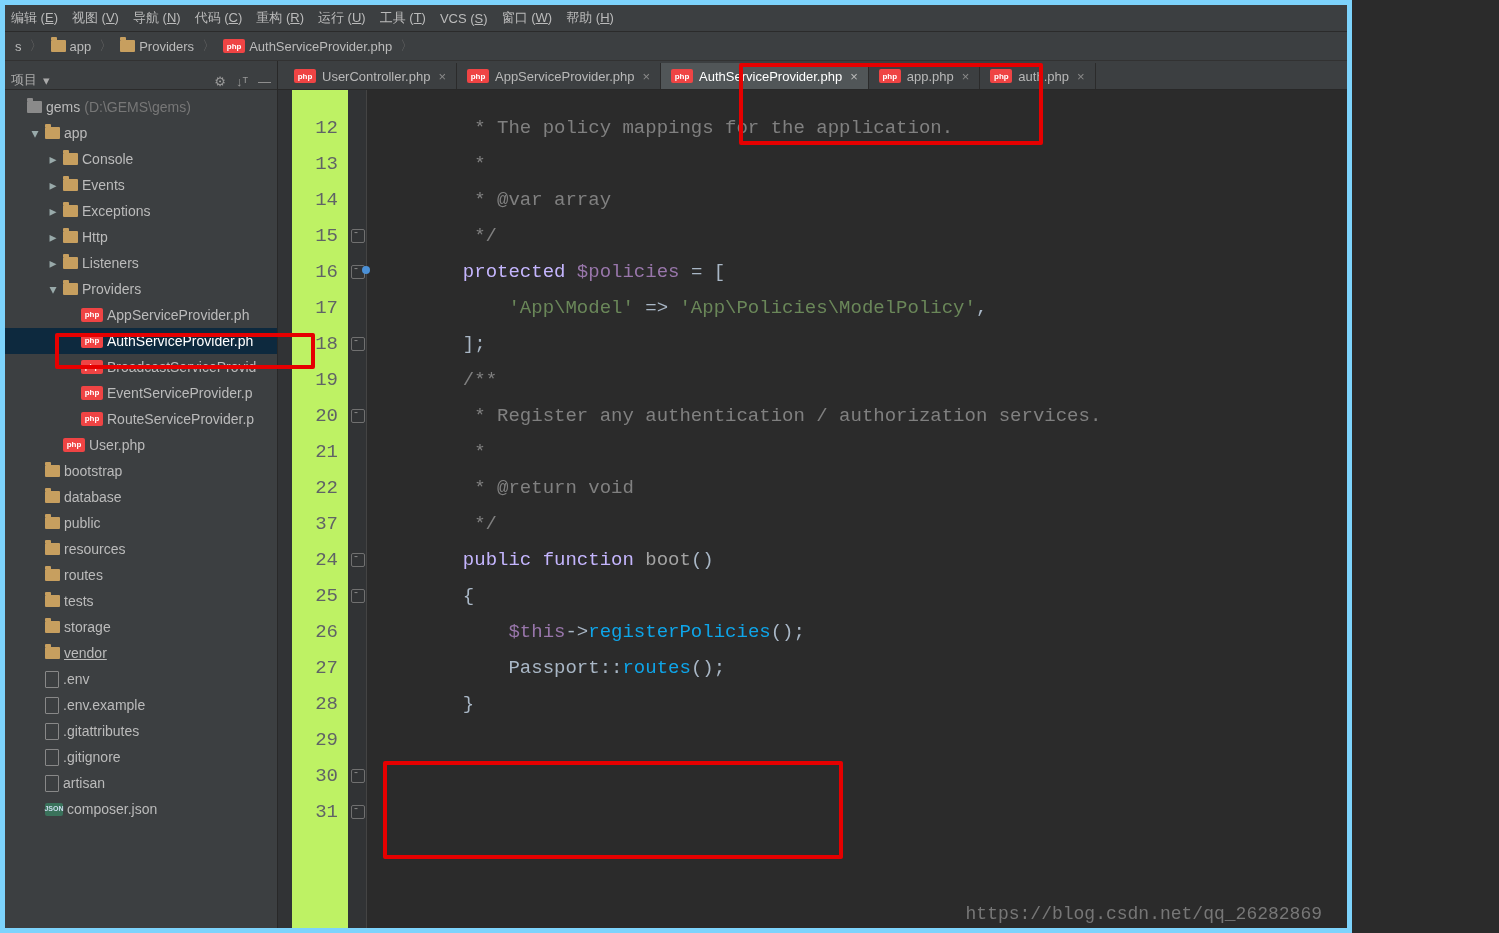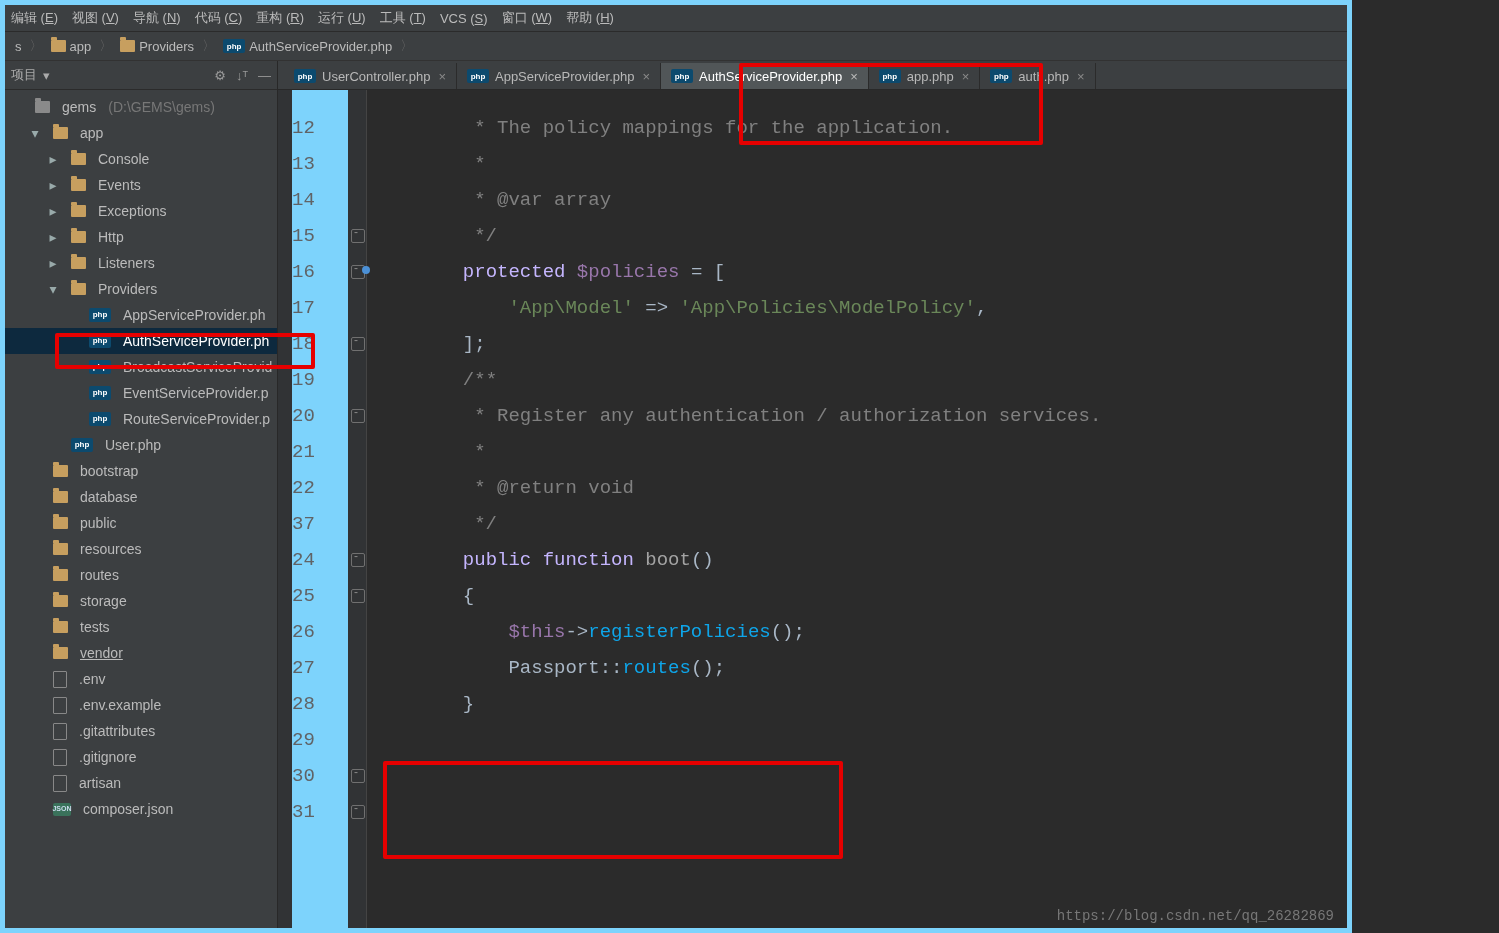--- a/index.html
+++ b/index.html
@@ -9,59 +9,59 @@
   .menubar span{margin-right:14px;white-space:nowrap}
   .menubar u{text-decoration:underline}
   
   .crumbs{height:28px;background:#3c3f41;display:flex;align-items:center;color:#bbb;padding-left:4px;border-bottom:1px solid #323232}
   .crumb{display:flex;align-items:center;gap:4px;padding:0 6px;height:100%}
   .crumb-sep{color:#666;padding:0 2px}
   
   .main{flex:1;display:flex;min-height:0}
   
   .treewrap{width:272px;background:#3c3f41;display:flex;flex-direction:column;border-right:1px solid #282828}
-  .treehead{height:28px;display:flex;align-items:center;justify-content:space-between;padding:0 6px;border-bottom:1px solid #2b2b2b;color:#aaa}
+  .treehead{height:28px;display:flex;align-items:flex-end;justify-content:space-between;padding:0 6px;border-bottom:1px solid #2b2b2b;color:#aaa}
   .treehead-left{display:flex;align-items:center;gap:6px}
   .treehead-right{display:flex;align-items:center;gap:10px;color:#999}
   .tree{flex:1;overflow:auto;padding:4px 0;font-size:14px;line-height:22px}
-  .node{display:flex;align-items:center;white-space:nowrap;gap:12px;padding:2px 2px 2px var(--ind,6px);cursor:default}
+  .node{display:flex;align-items:center;white-space:nowrap;gap:4px;padding:2px 2px 2px var(--ind,6px);cursor:default}
   .node.sel{background:#0d293e;color:#fff}
   .arrow{width:12px;text-align:center;color:#9aa}
   .arrow.blank{visibility:hidden}
   
   .editor{flex:1;display:flex;flex-direction:column;background:#2b2b2b;min-width:0}
   .tabsbar{height:28px;background:#3c3f41;display:flex;align-items:flex-end;border-bottom:1px solid #282828;padding-left:6px;position:relative}
   .etab{display:flex;align-items:center;gap:6px;height:26px;padding:0 10px;color:#b8b8b8;border-right:1px solid #2b2b2b;background:#3c3f41;position:relative}
   .etab.active{background:#515658;color:#fff}
   .etab .x{color:#8a8a8a;font-size:13px;margin-left:2px}
   .etab.active .x{color:#bbb}
   .codewrap{flex:1;display:flex;position:relative;min-height:0}
-  .gutter{width:56px;background:#7dd3fc;color:#606366;padding:20px 10px 0 0;font-family:"Courier New",monospace;font-size:19px;line-height:36px;box-sizing:border-box}
+  .gutter{width:56px;background:#bef264;color:#606366;text-align:right;padding:20px 10px 0 0;font-family:"Courier New",monospace;font-size:19px;line-height:36px;box-sizing:border-box}
   .foldcol{width:18px;background:#313335;border-right:1px solid #444;position:relative}
   .fold{position:absolute;left:3px;width:12px;height:12px;border:1px solid #707070;border-radius:2px}
   .fold::before{content:"-";color:#888;position:absolute;left:2px;top:-5px;font-size:12px}
   .code{flex:1;padding:20px 0 0 16px;font-family:"Courier New",monospace;font-size:19px;line-height:36px;color:#a9b7c6;white-space:pre}
   .c-cmt{color:#808080}
   .c-kw{color:#c4b5fd}
   .c-var{color:#9876aa}
   .c-str{color:#6a8759}
   .c-id{color:#a9b7c6}
   .c-func{color:#a3a3a3}
   .c-call{color:#0ea5e9}
   .breakcol{width:14px;background:#313335}
   .ic-folder{width:15px;height:12px;background:#c79f5f;border-radius:1px;position:relative;display:inline-block}
   .ic-folder::before{content:"";position:absolute;top:-3px;left:0;width:6px;height:3px;background:#c79f5f;border-radius:1px 1px 0 0}
   .ic-folder.grey{background:#8a8a8a}
   .ic-folder.grey::before{background:#8a8a8a}
-  .ic-php{display:inline-flex;align-items:center;justify-content:center;width:22px;height:14px;background:#0c4a6e;color:#fff;font-size:8px;font-weight:bold;border-radius:2px}
+  .ic-php{display:inline-flex;align-items:center;justify-content:center;width:22px;height:14px;background:#ef4444;color:#fff;font-size:8px;font-weight:bold;border-radius:2px}
   .ic-file{width:12px;height:15px;border:1px solid #888;border-radius:1px;display:inline-block;position:relative;background:#3c3f41}
   .ic-json{width:18px;height:13px;background:#3a725b;color:#cde;font-size:7px;font-weight:bold;display:inline-flex;align-items:center;justify-content:center;border-radius:2px}
   
   .redbox{position:absolute;border:4px solid #e60000;pointer-events:none;z-index:50;border-radius:2px}
-  .watermark{position:absolute;right:13px;bottom:4px;color:#777;font-size:14px;font-family:"Courier New",monospace;z-index:40}
+  .watermark{position:absolute;right:25px;bottom:4px;color:#777;font-size:18px;font-family:"Courier New",monospace;z-index:40}
   .dimpath{color:#777}
   .circledot{width:8px;height:8px;border-radius:50%;background:#4b90d6;display:inline-block;margin-left:4px}
 </style>
 </head>
 <body>
 
 <div class="root">
 
   <div class="menubar" id="menubar">
       <span>编辑 (<u>E</u>)</span>
@@ -205,26 +205,26 @@
             <span>resources</span>
           </div>
           <div class="node" style="--ind: 24px;">
             <span class="arrow blank">·</span>
             <span class="ic-folder"></span>
             <span>routes</span>
           </div>
           <div class="node" style="--ind: 24px;">
             <span class="arrow blank">·</span>
             <span class="ic-folder"></span>
+            <span>tests</span>
+          </div>
+          <div class="node" style="--ind: 24px;">
+            <span class="arrow blank">·</span>
+            <span class="ic-folder"></span>
             <span>storage</span>
-          </div>
-          <div class="node" style="--ind: 24px;">
-            <span class="arrow blank">·</span>
-            <span class="ic-folder"></span>
-            <span>tests</span>
           </div>
           <div class="node" style="--ind: 24px;">
             <span class="arrow blank">·</span>
             <span class="ic-folder"></span>
             <span style="text-decoration: underline;">vendor</span>
           </div>
           <div class="node" style="--ind: 24px;">
             <span class="arrow blank">·</span>
             <span class="ic-file"></span>
             <span>.env</span>

